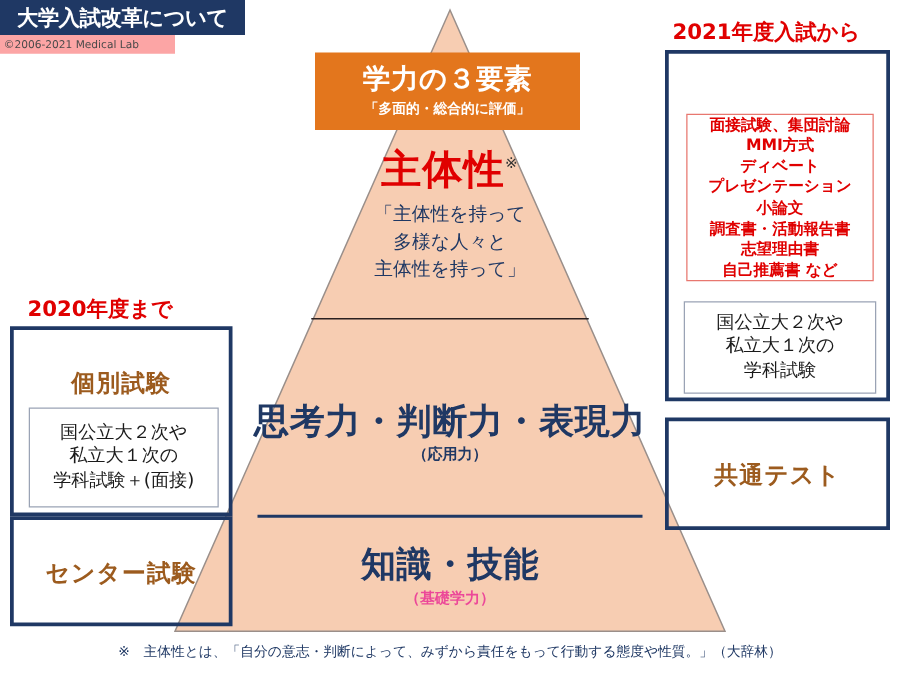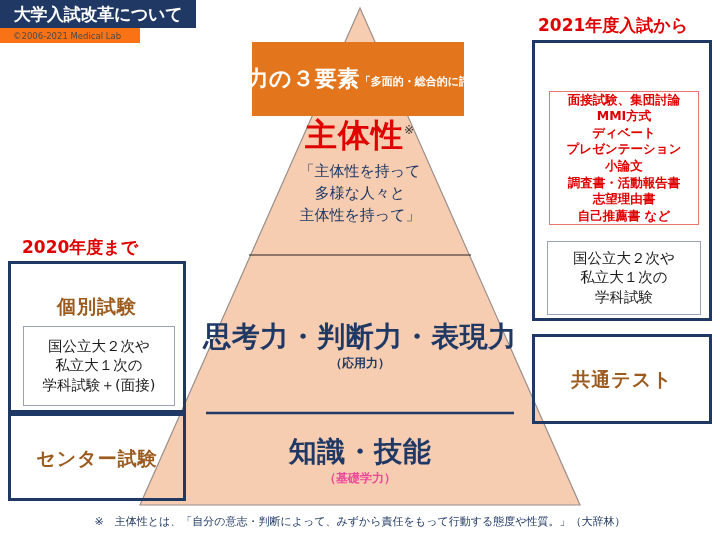--- a/index.html
+++ b/index.html
@@ -35,44 +35,45 @@
     color: #ffffff;
     font-size: 17px;
     font-weight: bold;
     letter-spacing: -0.3px;
     white-space: nowrap;
   }
   .copyright {
     position: absolute;
     left: 0; top: 28px;
     width: 140px; height: 15px;
-    background: #f97316;
+    background: #fca5a5;
     color: #4a4a4a;
     font-size: 8.5px;
     display: flex;
     align-items: center;
-    padding-left: 13px;
+    padding-left: 3px;
     box-sizing: border-box;
     white-space: nowrap;
   }
 
   
   #pyramid-svg {
     position: absolute;
     left: 0; top: 0;
     width: 720px; height: 540px;
   }
 
   
   .orange-box {
     position: absolute;
     left: 252px; top: 42px;
-    width: 212px; height: 74px;
+    width: 212px; height: 62px;
     background: #e3761d;
     display: flex;
+    flex-direction: column;
     align-items: center;
     justify-content: center;
     box-sizing: border-box;
   }
   .orange-box .l1 {
     color: #ffffff;
     font-size: 22px;
     font-weight: bold;
     letter-spacing: 0.5px;
     line-height: 1.05;

